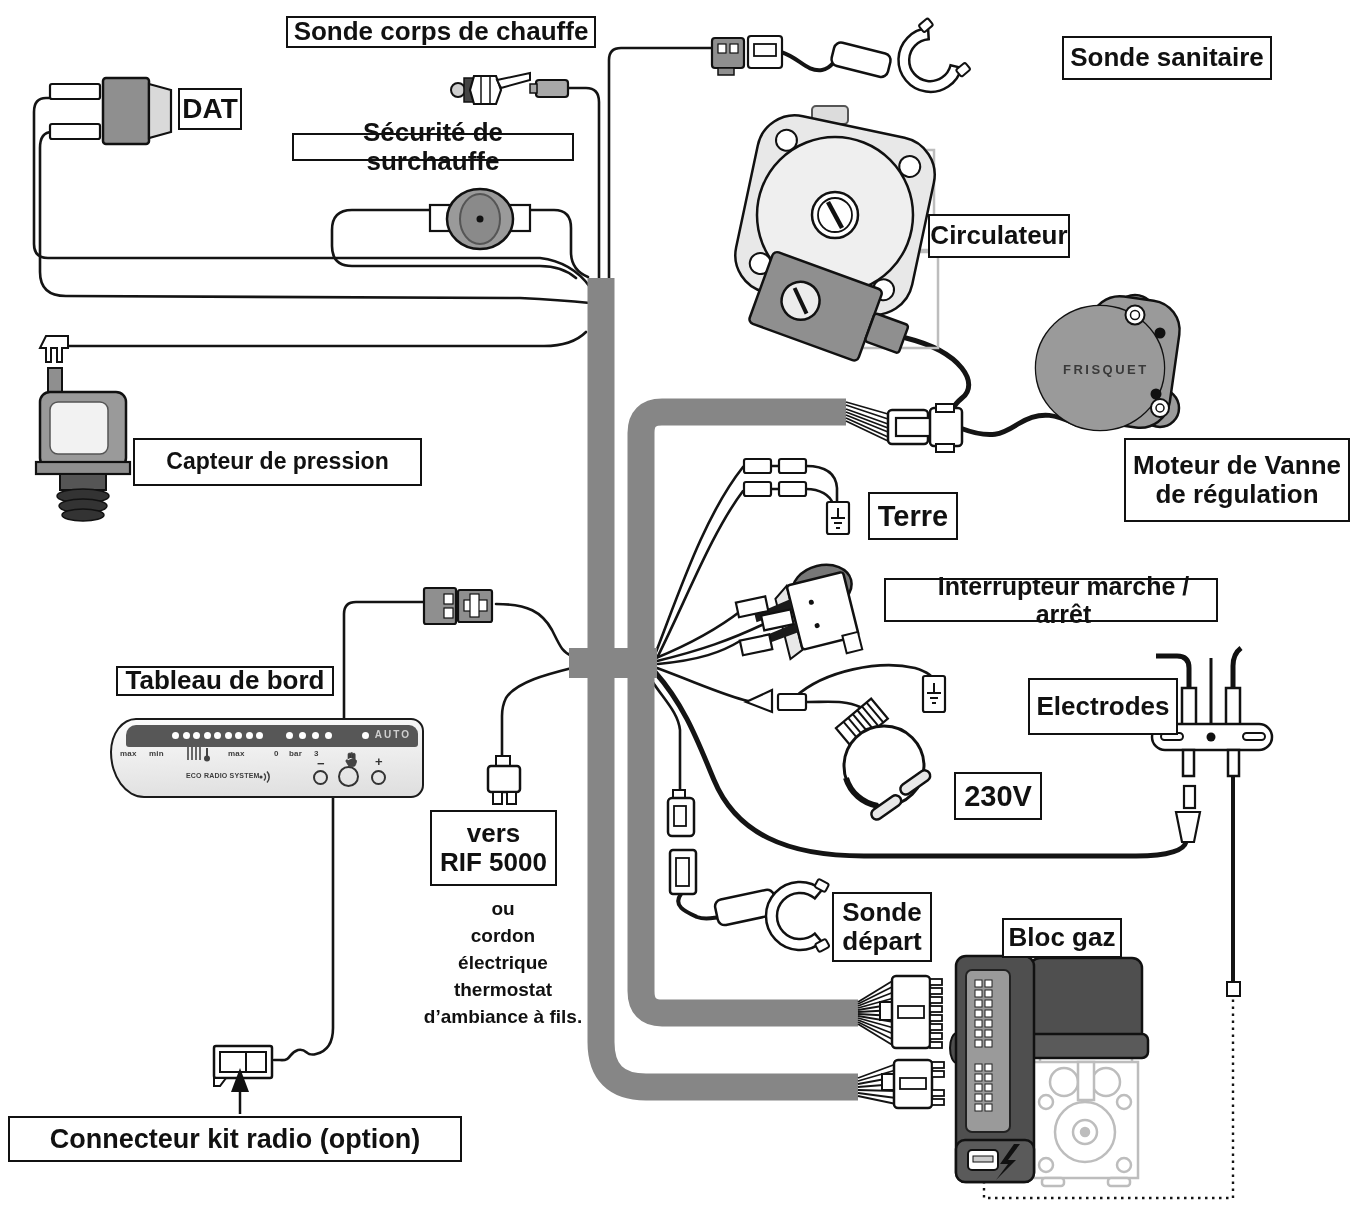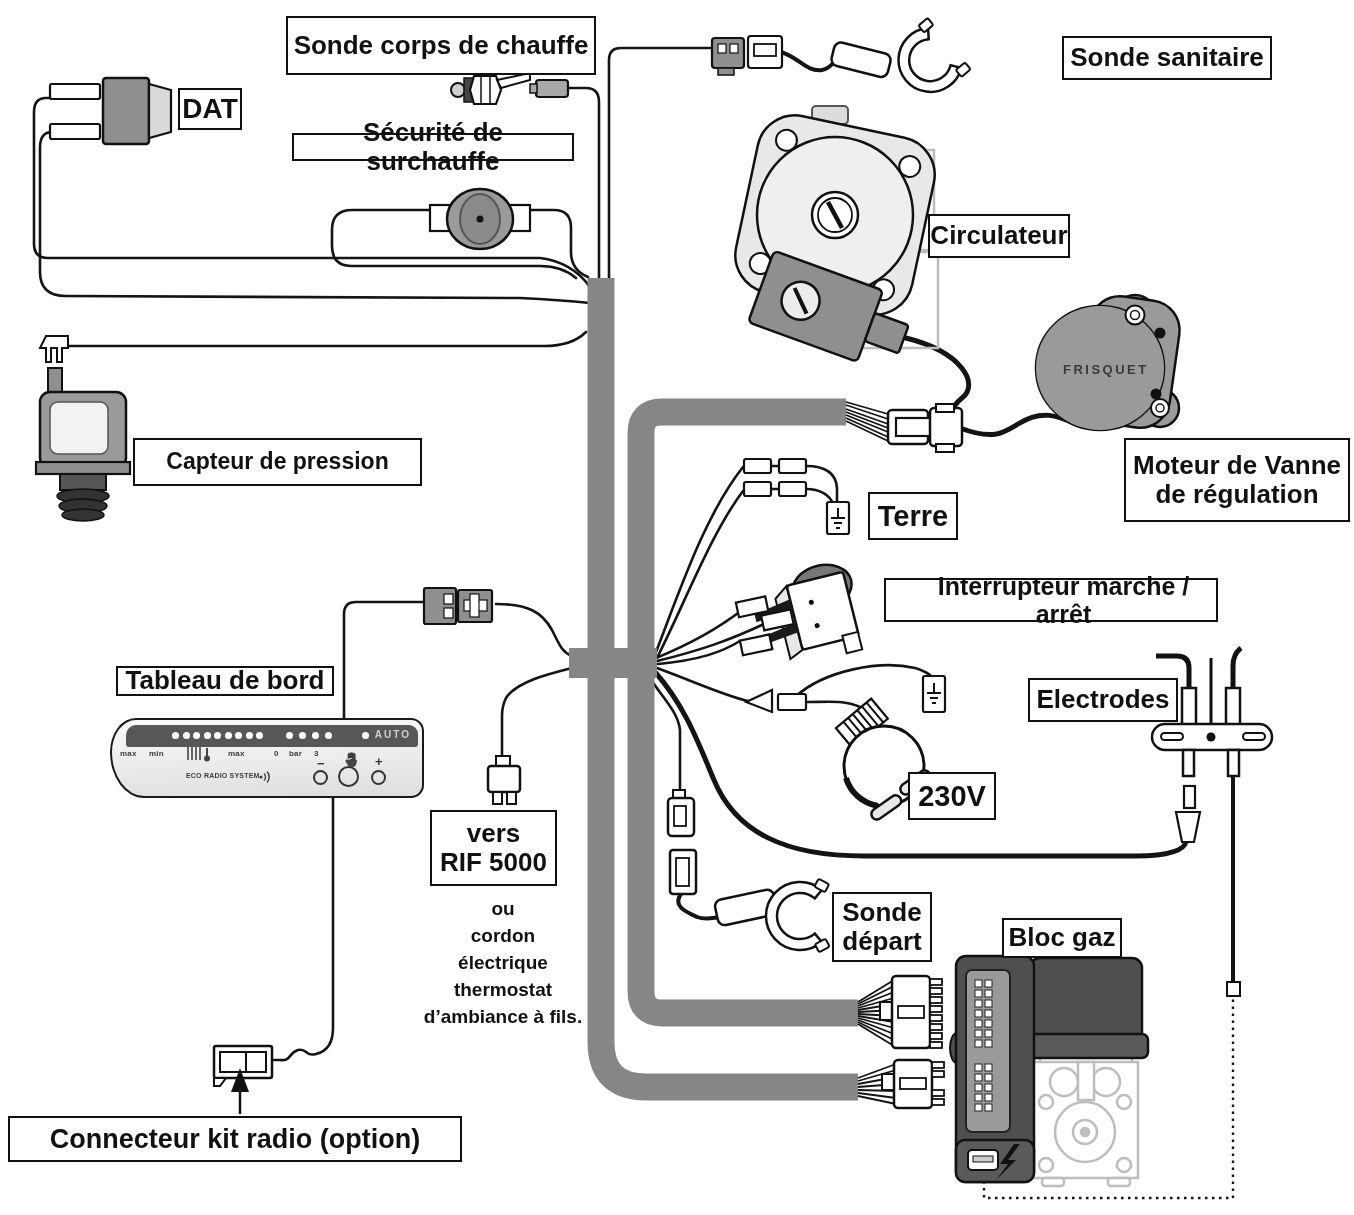--- a/index.html
+++ b/index.html
@@ -398,21 +398,21 @@
     <rect x="220" y="1052" width="26" height="20" fill="none" stroke="#111" stroke-width="2"></rect>
     <rect x="246" y="1052" width="20" height="20" fill="none" stroke="#111" stroke-width="2"></rect>
     <polygon points="214,1078 226,1078 220,1086 214,1086" fill="#fff" stroke="#111" stroke-width="2"></polygon>
   </g>
   <g>
     <line x1="240" y1="1114" x2="240" y2="1088" stroke="#111" stroke-width="2.5"></line>
     <polygon points="231,1092 240,1068 249,1092" fill="#111"></polygon>
   </g>
 </svg>
 
-<div class="lbl" style="left:286px;top:16px;width:310px;height:59px;">
+<div class="lbl" style="left:286px;top:16px;width:310px;height:32px;">
       <span>Sonde corps de chauffe</span>
     </div>
 <div class="lbl" style="left:178px;top:88px;width:64px;height:42px;font-size:28px;">
       <span>DAT</span>
     </div>
 <div class="lbl" style="left:292px;top:133px;width:282px;height:28px;">
       <span>Sécurité de surchauffe</span>
     </div>
 <div class="lbl" style="left:1062px;top:36px;width:210px;height:44px;">
       <span>Sonde sanitaire</span>
@@ -429,24 +429,24 @@
 </div>
 <div class="lbl" style="left:868px;top:492px;width:90px;height:48px;font-size:29px;">
       <span>Terre</span>
     </div>
 <div class="lbl" style="left:884px;top:578px;width:334px;height:44px;font-size:25px;padding-left:25px;">
       <span>Interrupteur marche / arrêt</span>
     </div>
 <div class="lbl" style="left:116px;top:666px;width:218px;height:30px;">
       <span>Tableau de bord</span>
     </div>
-<div class="lbl" style="left:1028px;top:678px;width:150px;height:44px;">
+<div class="lbl" style="left:1028px;top:678px;width:150px;height:57px;">
       <span>Electrodes</span>
     </div>
-<div class="lbl" style="left:908px;top:772px;width:88px;height:48px;font-size:29px;">
+<div class="lbl" style="left:954px;top:772px;width:88px;height:48px;font-size:29px;">
       <span>230V</span>
     </div>
 <div class="lbl" style="left:430px;top:810px;width:127px;height:76px;">
   <span>vers</span>
   <span>RIF 5000</span>
 </div>
 <div class="lbl" style="left:832px;top:892px;width:100px;height:70px;font-size:26px;">
   <span>Sonde</span>
   <span>départ</span>
 </div>

